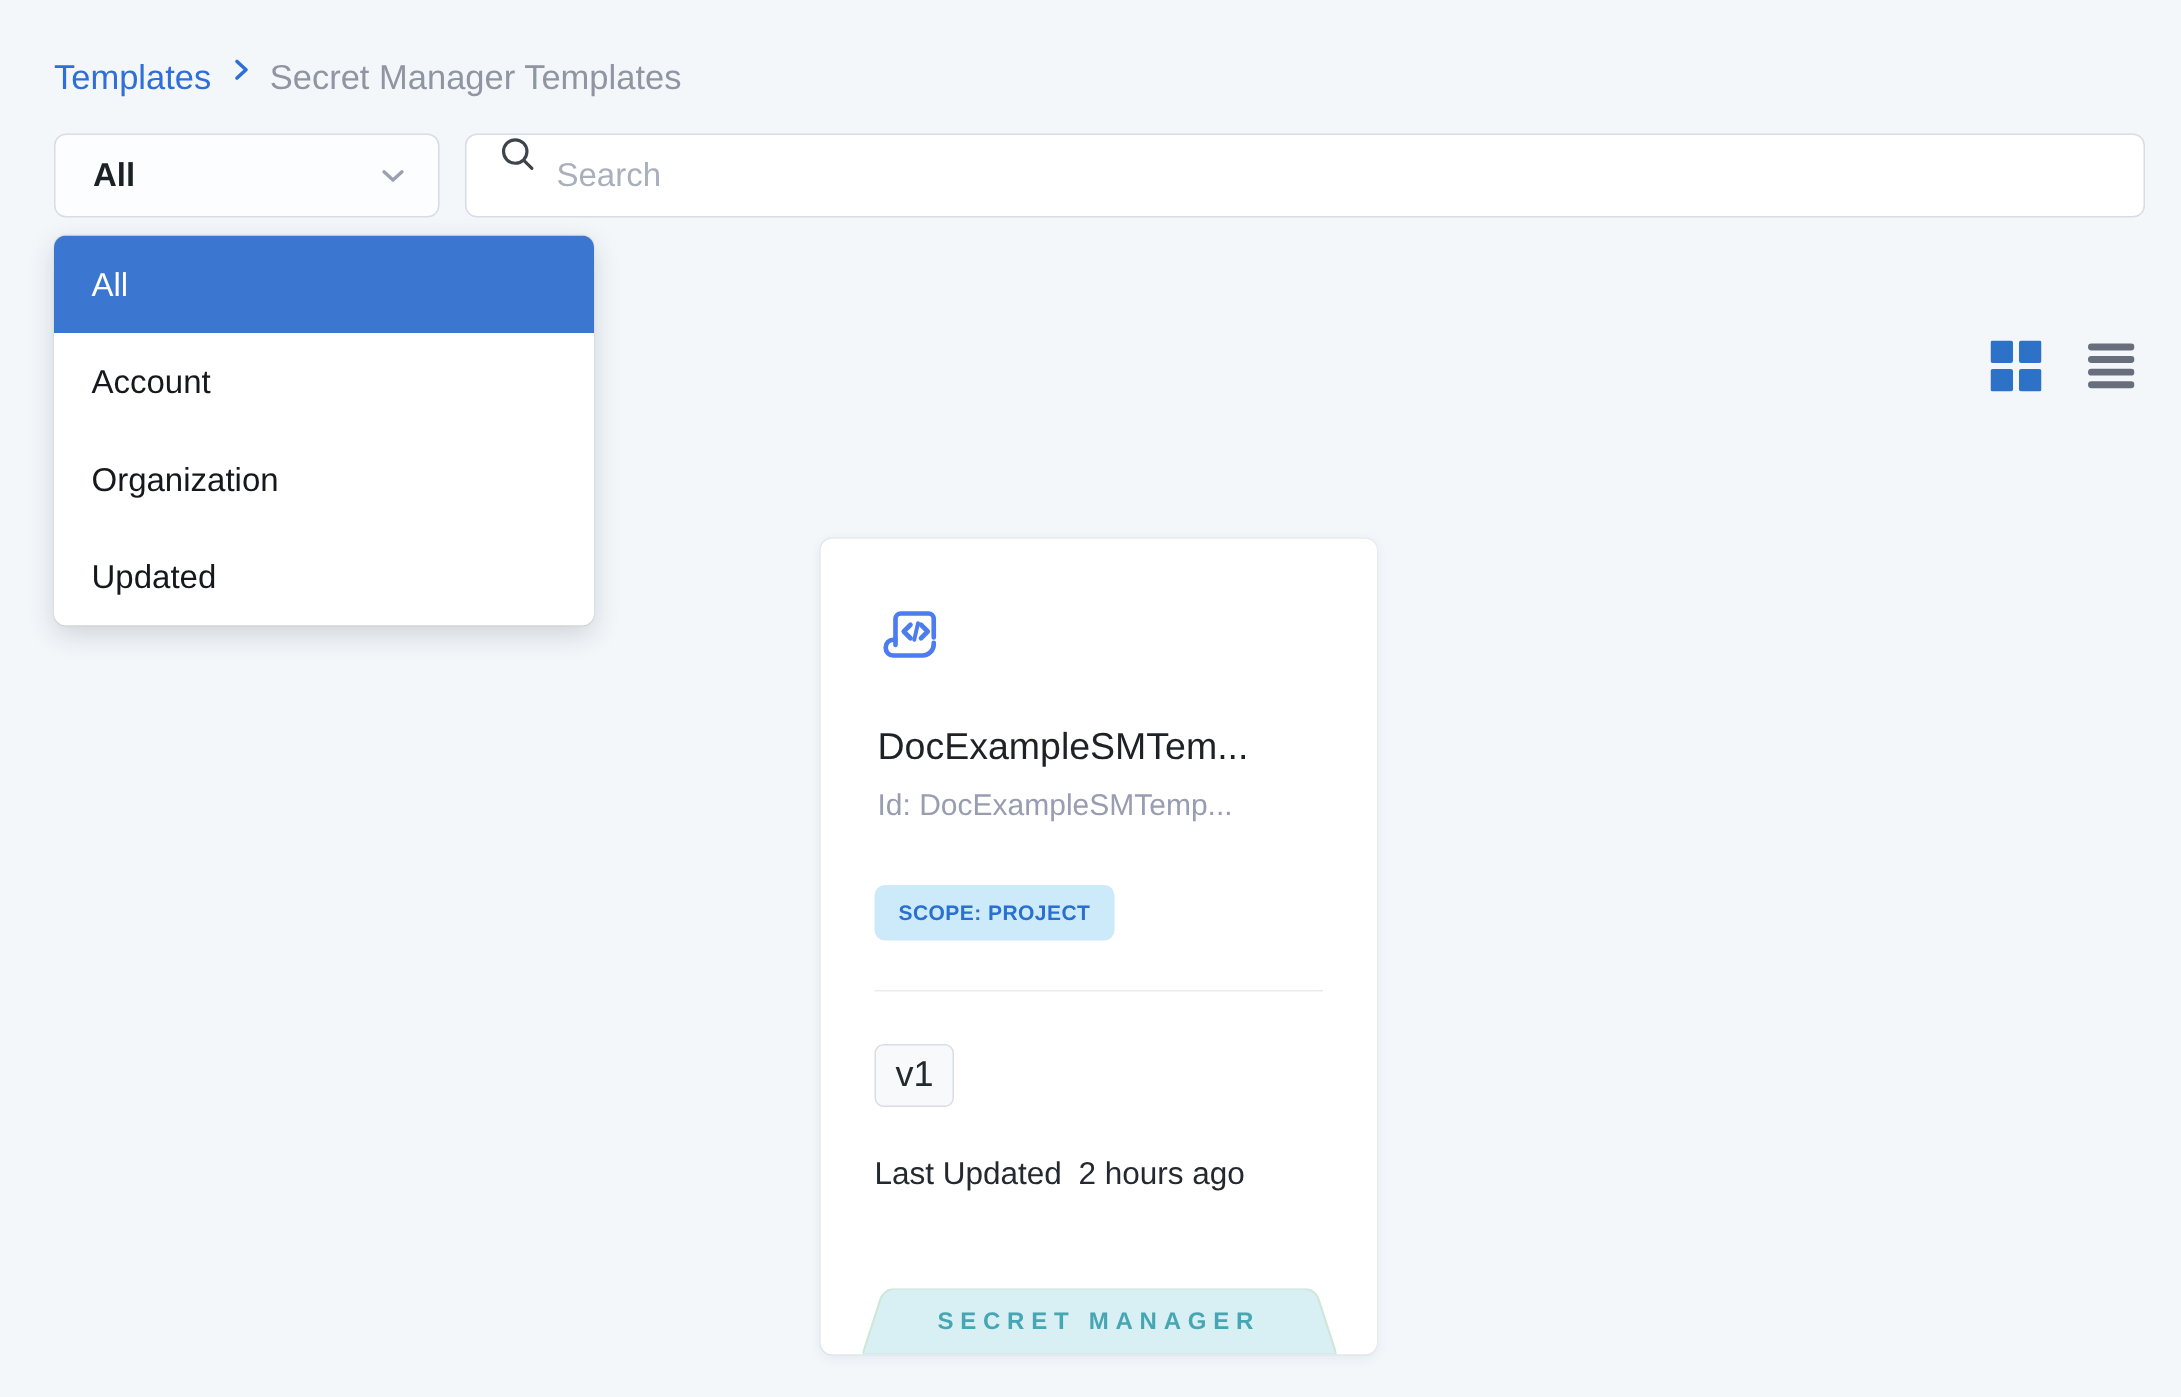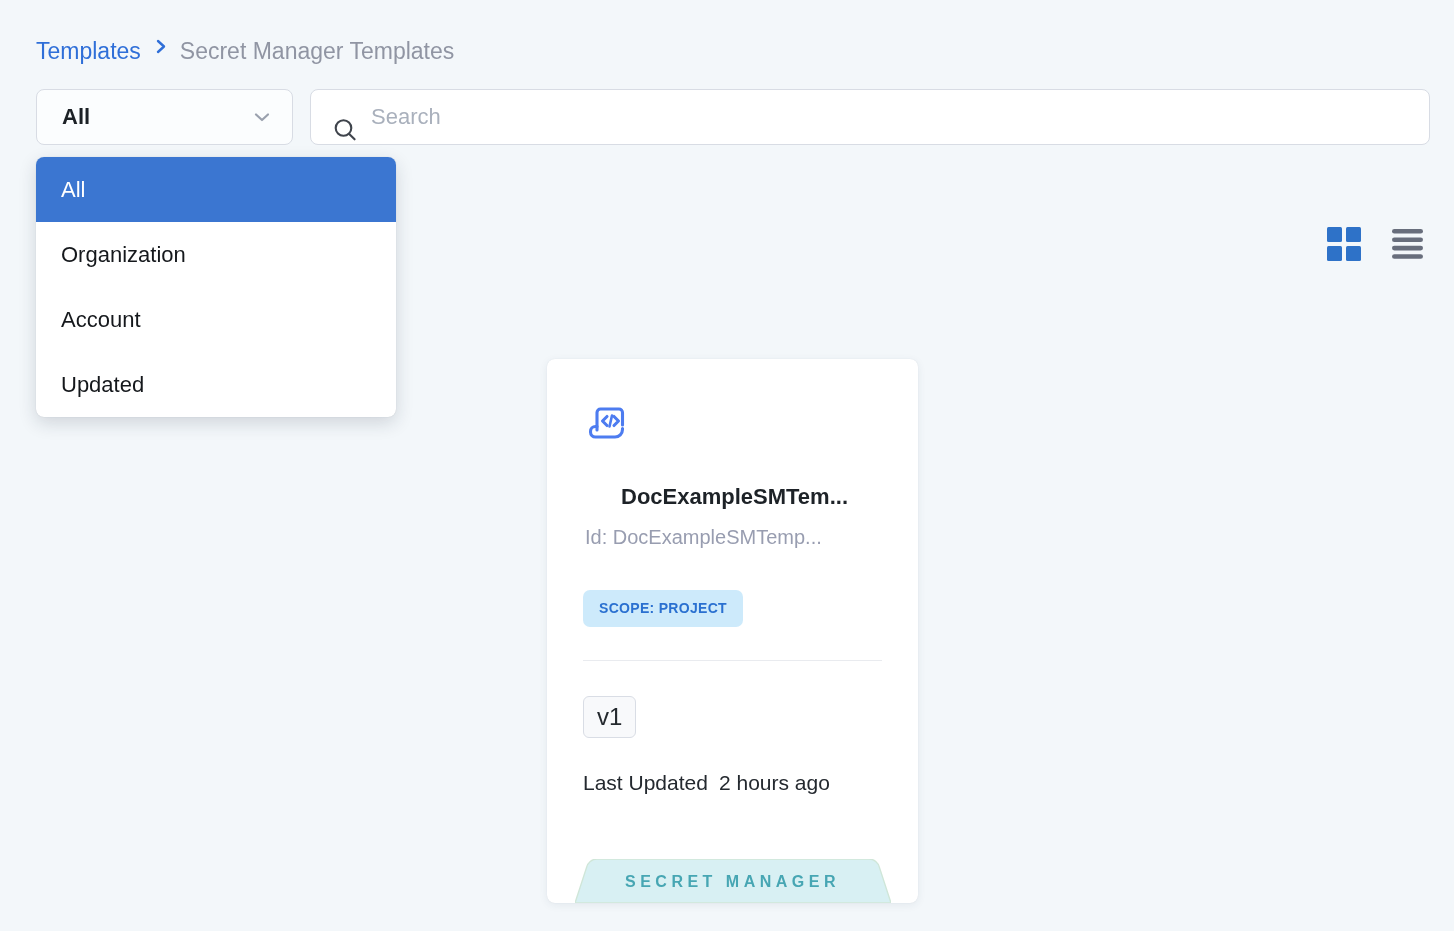--- a/index.html
+++ b/index.html
@@ -34,21 +34,21 @@
     cursor: pointer;
   }
   .filter-btn-label { font-size: 22px; font-weight: 600; color: #1c2126; flex: 1; }
 
   
   .search-box {
     left: 310px; top: 89px; width: 1120px; height: 56px;
     background: #ffffff;
     border: 1px solid #d8dce4;
     border-radius: 8px;
-    display: flex; align-items: flex-end;
+    display: flex; align-items: flex-start;
     padding: 0 18px 0 21px;
   }
   .search-input {
     border: none; outline: none; background: transparent;
     font-family: inherit;
     font-size: 22px; color: #1c2126;
     flex: 1; margin-left: 12px; height: 100%;
   }
   .search-input::placeholder { color: #a9b0bc; }
 
@@ -81,22 +81,22 @@
     left: 547px; top: 359px; width: 371px; height: 544px;
     background: #ffffff;
     border-radius: 8px;
     box-shadow: 0 2px 8px rgba(40, 60, 90, 0.08), 0 0 1px rgba(40,60,90,0.12);
     overflow: hidden;
     cursor: pointer;
   }
   .card-icon { position: absolute; left: 38px; top: 41px; }
   .card-title {
     position: absolute; left: 38px; top: 125px; right: 30px;
-    font-size: 22px; font-weight: 700; color: #1d2227;
-    white-space: nowrap; overflow: hidden; margin-left: 36px;
+    font-size: 25px; font-weight: 400; color: #1d2227;
+    white-space: nowrap; overflow: hidden;
   }
   .card-id {
     position: absolute; left: 38px; top: 167px; right: 30px;
     font-size: 20px; color: #989db0;
     white-space: nowrap; overflow: hidden;
   }
   .scope-badge {
     position: absolute; left: 36px; top: 231px;
     height: 37px; line-height: 37px;
     padding: 0 16px;
@@ -165,22 +165,22 @@
     <svg width="27" height="27" viewBox="0 0 27 27" fill="none">
       <circle cx="11.5" cy="11" r="7.8" stroke="#3f444c" stroke-width="2.1"></circle>
       <line x1="17.2" y1="16.9" x2="22.6" y2="22.3" stroke="#3f444c" stroke-width="2.1" stroke-linecap="round"></line>
     </svg>
   </span>
   <input class="search-input" type="text" placeholder="Search" style="">
 </div>
 
 <div class="abs dropdown-menu">
   <div class="dropdown-item selected">All</div>
+  <div class="dropdown-item">Account</div>
   <div class="dropdown-item">Organization</div>
-  <div class="dropdown-item">Account</div>
   <div class="dropdown-item">Updated</div>
 </div>
 
 <div class="abs view-toggle">
   <span class="view-btn">
     <svg width="34" height="34" viewBox="0 0 34 34">
       <rect x="0" y="0" width="15" height="15" rx="1.5" fill="#2e72c8"></rect>
       <rect x="19" y="0" width="15" height="15" rx="1.5" fill="#2e72c8"></rect>
       <rect x="0" y="19" width="15" height="15" rx="1.5" fill="#2e72c8"></rect>
       <rect x="19" y="19" width="15" height="15" rx="1.5" fill="#2e72c8"></rect>

